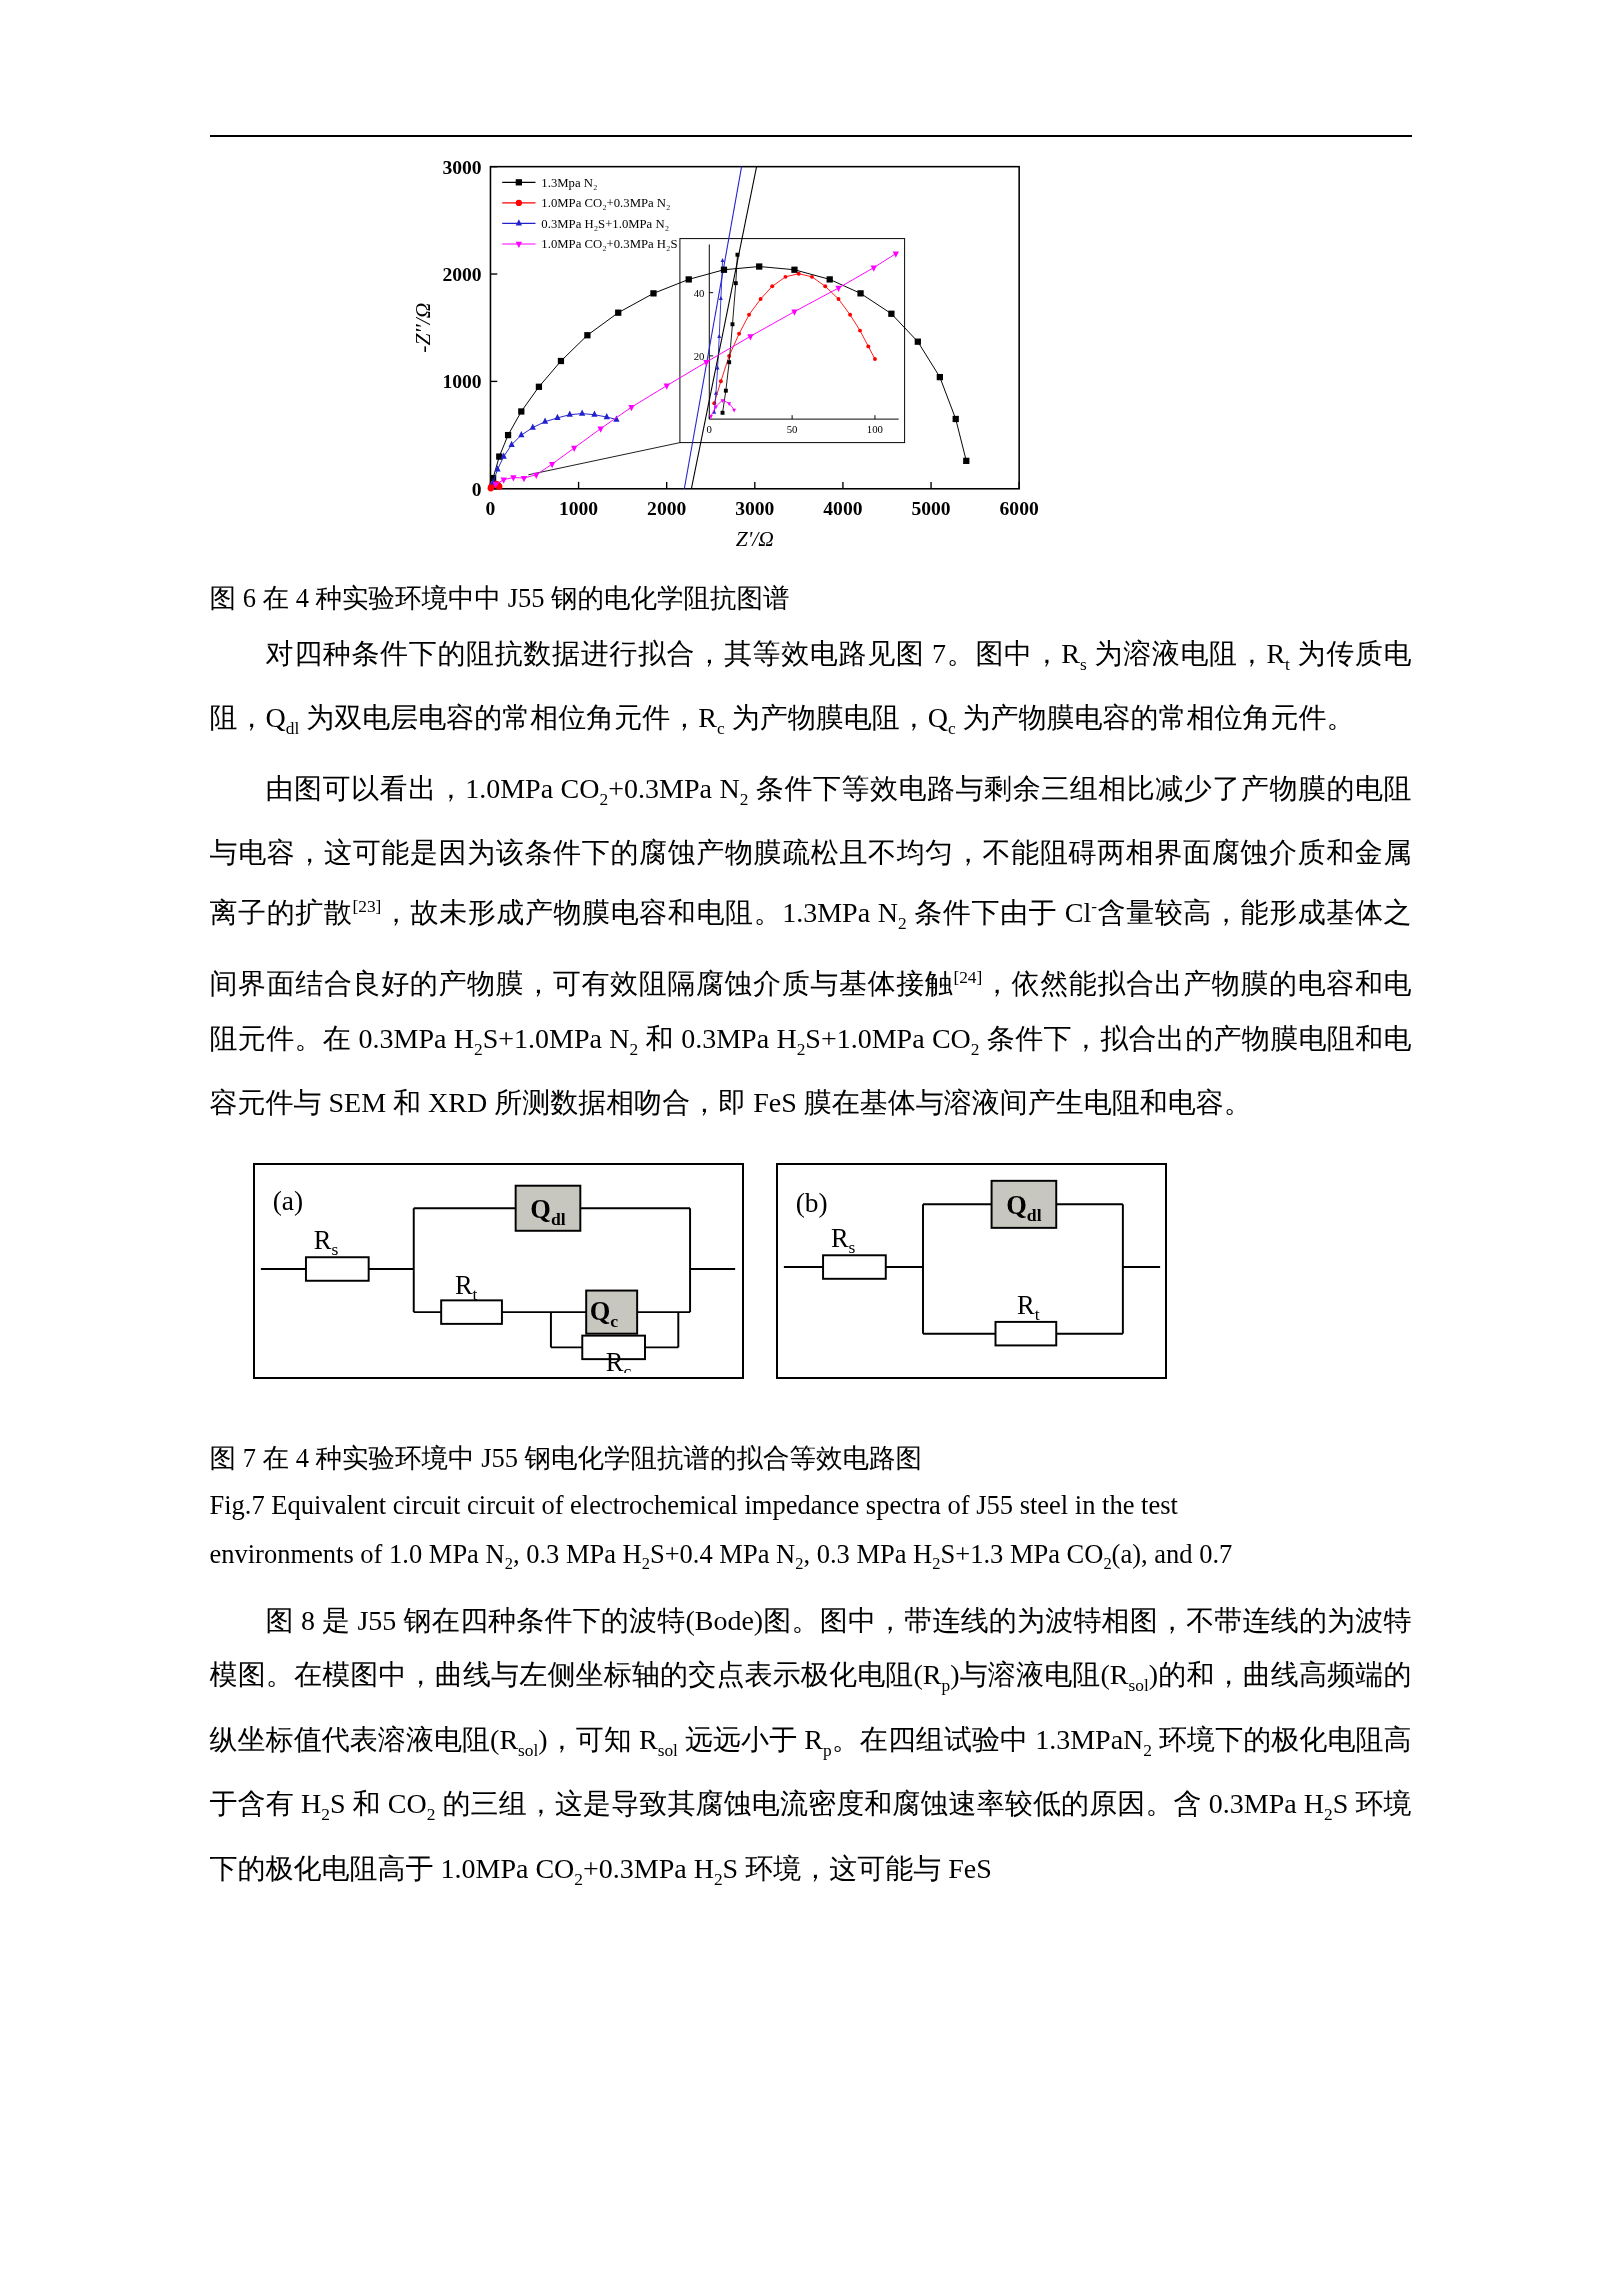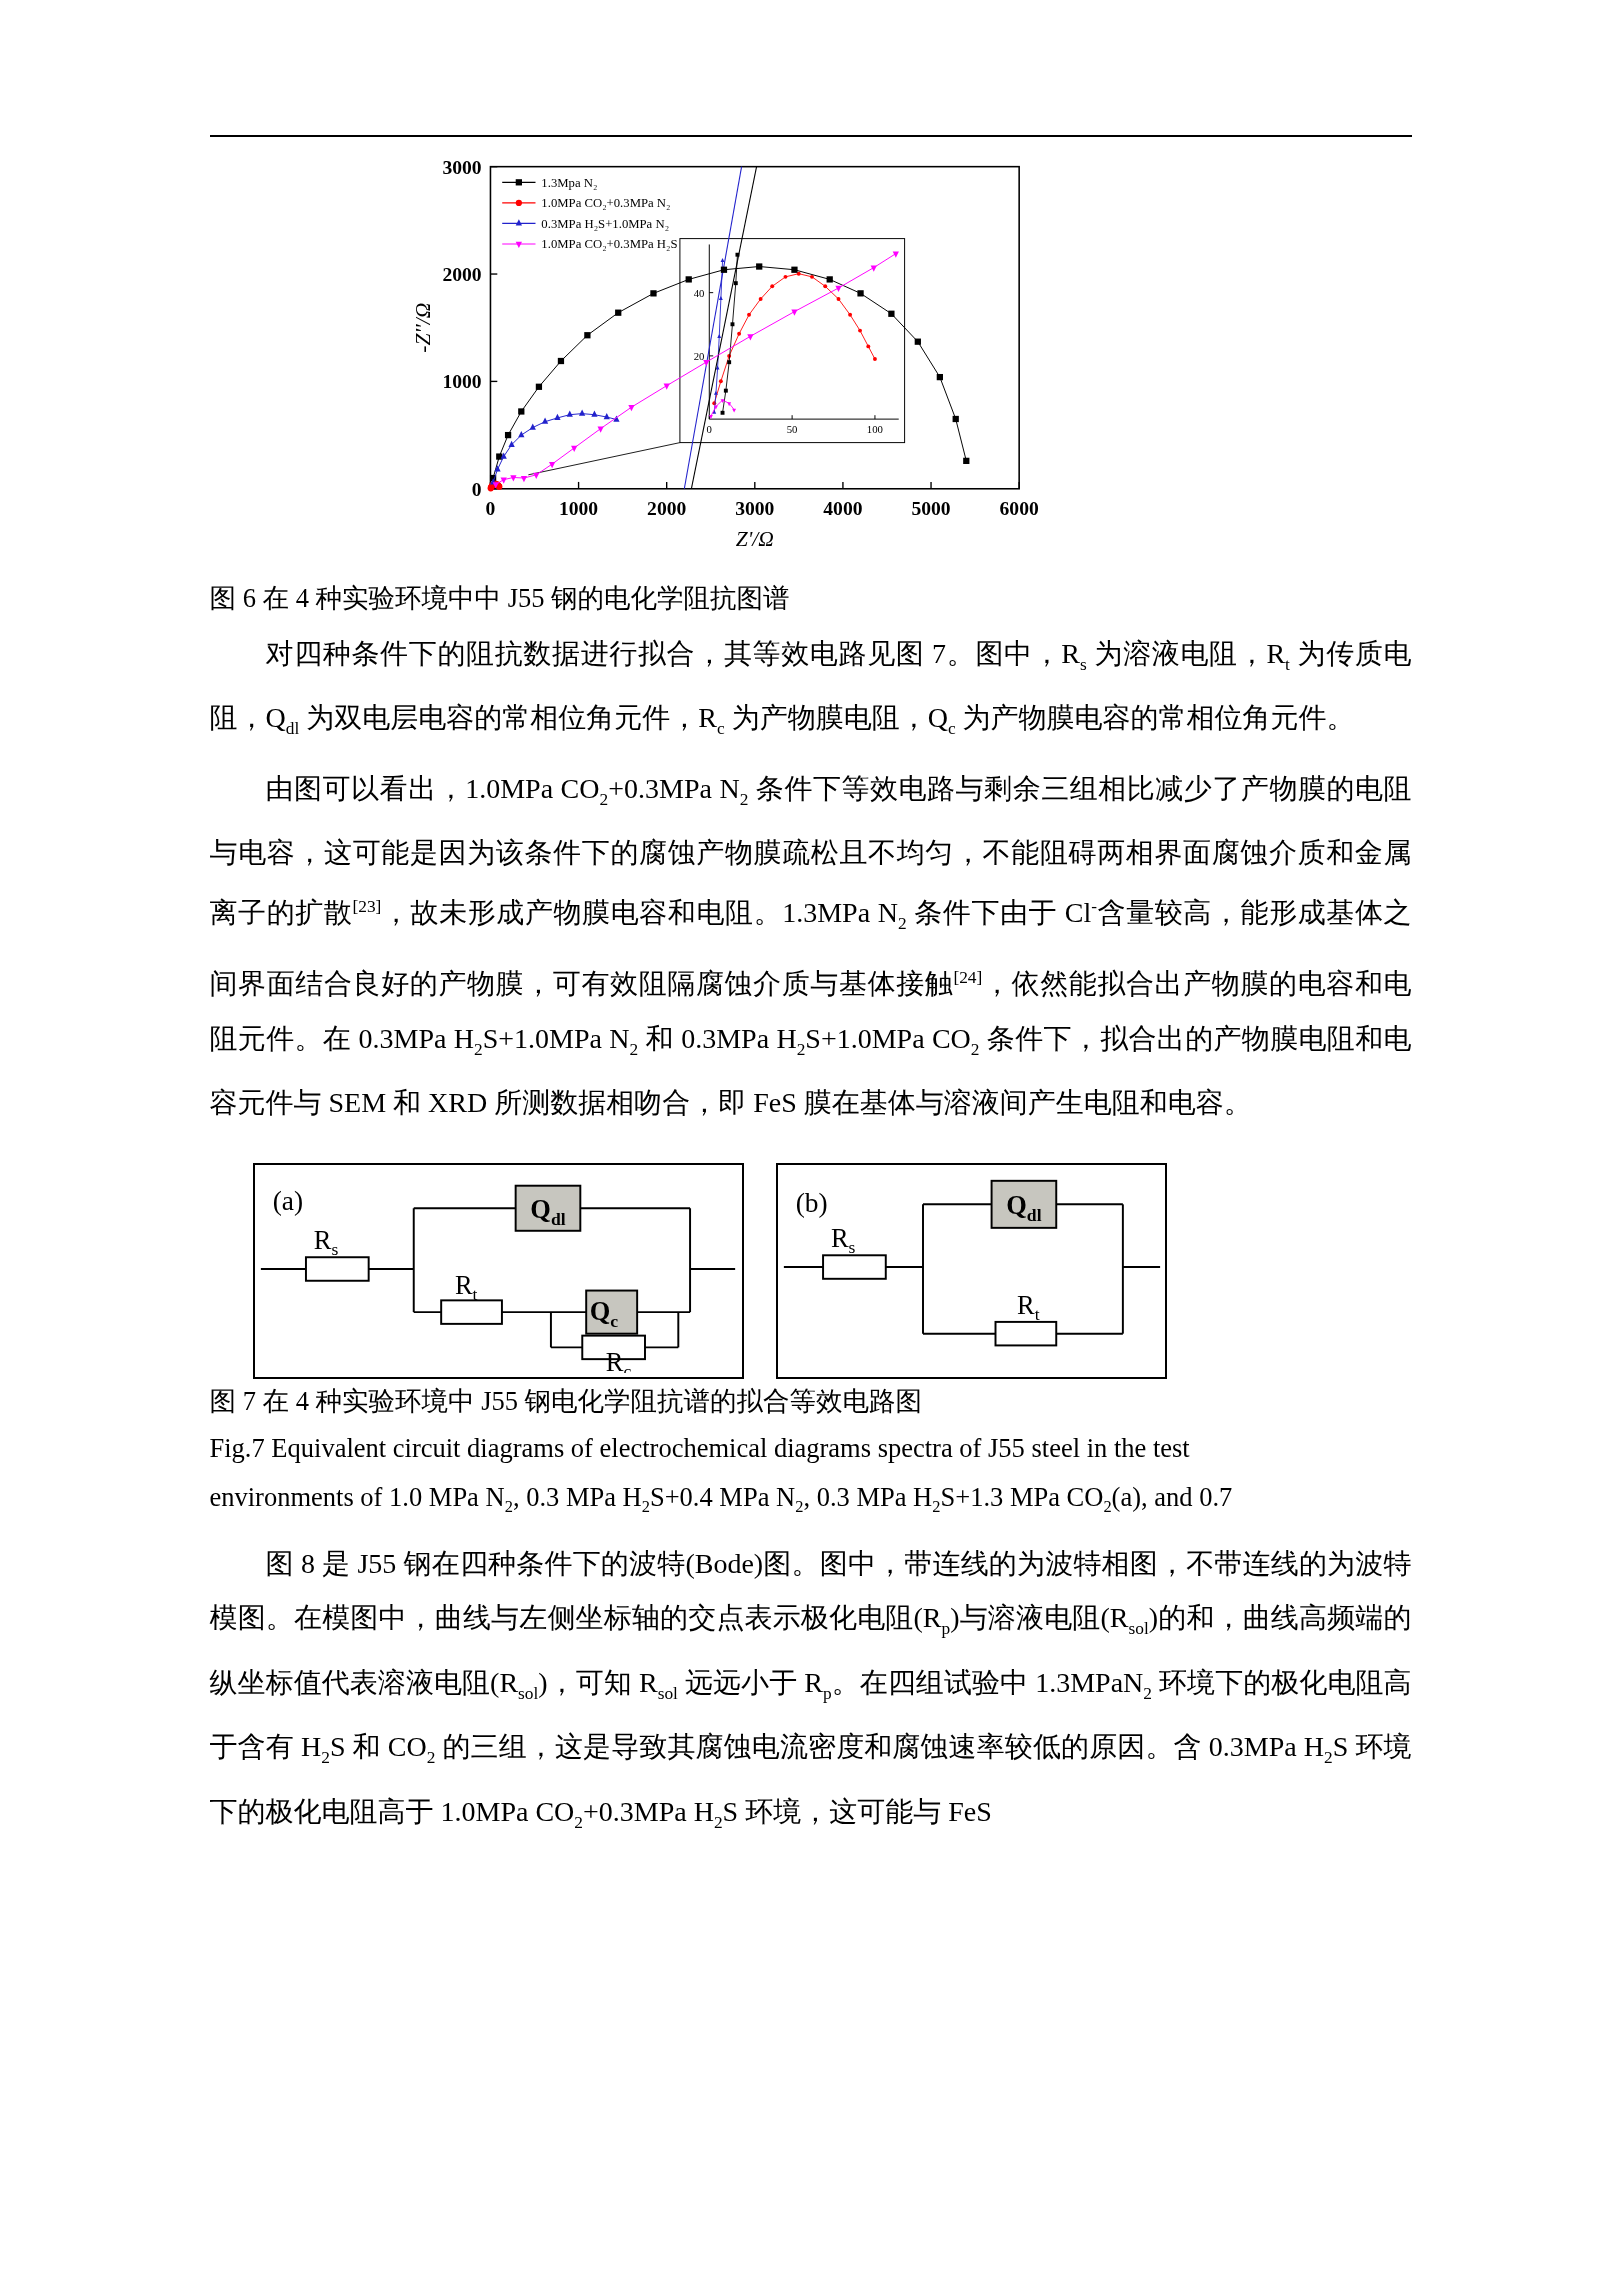--- a/index.html
+++ b/index.html
@@ -4,21 +4,21 @@
 <style>
   *{box-sizing:border-box}
   html,body{margin:0;padding:0}
   body{width:1621px;min-height:2293px;background:#ffffff;color:#000;
        font-family:"Liberation Serif","DejaVu Serif",serif}
   .content{width:1202px;margin:0 auto;padding-top:135px}
   .rule{border-top:2.9px solid #000;height:0}
   .chart-holder{margin:13.7px 0 0 194px}
   .cap{text-align:left;font-size:26.5px;line-height:45px}
   .capline{line-height:49px}
-  .cap7{}
+  .cap7{margin-top:57px}
   .body-text{font-size:28px;line-height:54px;text-align:justify;text-indent:2em;margin:5.9px 0 0}
   sub{font-size:0.62em}
   sup{font-size:0.62em}
   .fig7-row{display:flex;gap:32px;margin:33px 0 0 43px}
   .circuit-box{border:2px solid #000;background:#fff;flex:0 0 auto}
   .res{fill:#ffffff;stroke:#000;stroke-width:2}
   .qbox{fill:#c7c6bf;stroke:#000;stroke-width:2}
   .panel-tag{font-size:28px}
   .comp-label{font-size:27px}
   .comp-sub{font-size:18px}
@@ -271,19 +271,19 @@
         <rect x="222" y="160" width="62" height="24" class="res"></rect>
         <text x="54" y="84" class="comp-label"><tspan>R</tspan><tspan class="comp-sub" dy="6">s</tspan></text>
         <text x="251" y="50" text-anchor="middle" class="q-label"><tspan>Q</tspan><tspan class="q-sub" dy="7">dl</tspan></text>
         <text x="244" y="152" class="comp-label"><tspan>R</tspan><tspan class="comp-sub" dy="6">t</tspan></text>
       </svg>
     </div>
 
   </div>
 
   <div class="cap cap7">图 7  在 4 种实验环境中 J55 钢电化学阻抗谱的拟合等效电路图</div>
-  <div class="cap capline"><span>Fig.7 Equivalent circuit diagrams of electrochemical diagrams spectra of J55 steel in the test</span></div>
+  <div class="cap capline"><span>Fig.7 Equivalent circuit circuit of electrochemical impedance spectra of J55 steel in the test</span></div>
   <div class="cap capline"><span>environments of 1.0 MPa N</span><sub>2</sub><span>, 0.3 MPa H</span><sub>2</sub><span>S+0.4 MPa N</span><sub>2</sub><span>, 0.3 MPa H</span><sub>2</sub><span>S+1.3 MPa CO</span><sub>2</sub><span>(a), and 0.7</span></div>
 
   <p class="body-text"><span>图 8 是 J55 钢在四种条件下的波特(Bode)图。图中，带连线的为波特相图，不带连线的为波特模图。在模图中，曲线与左侧坐标轴的交点表示极化电阻(R</span><sub>p</sub><span>)与溶液电阻(R</span><sub>sol</sub><span>)的和，曲线高频端的纵坐标值代表溶液电阻(R</span><sub>sol</sub><span>)，可知 R</span><sub>sol</sub><span> 远远小于 R</span><sub>p</sub><span>。在四组试验中 1.3MPaN</span><sub>2</sub><span> 环境下的极化电阻高于含有 H</span><sub>2</sub><span>S 和 CO</span><sub>2</sub><span> 的三组，这是导致其腐蚀电流密度和腐蚀速率较低的原因。含 0.3MPa H</span><sub>2</sub><span>S 环境下的极化电阻高于 1.0MPa CO</span><sub>2</sub><span>+0.3MPa H</span><sub>2</sub><span>S 环境，这可能与 FeS</span></p>
 
 </div>
 
 
 </body></html>

